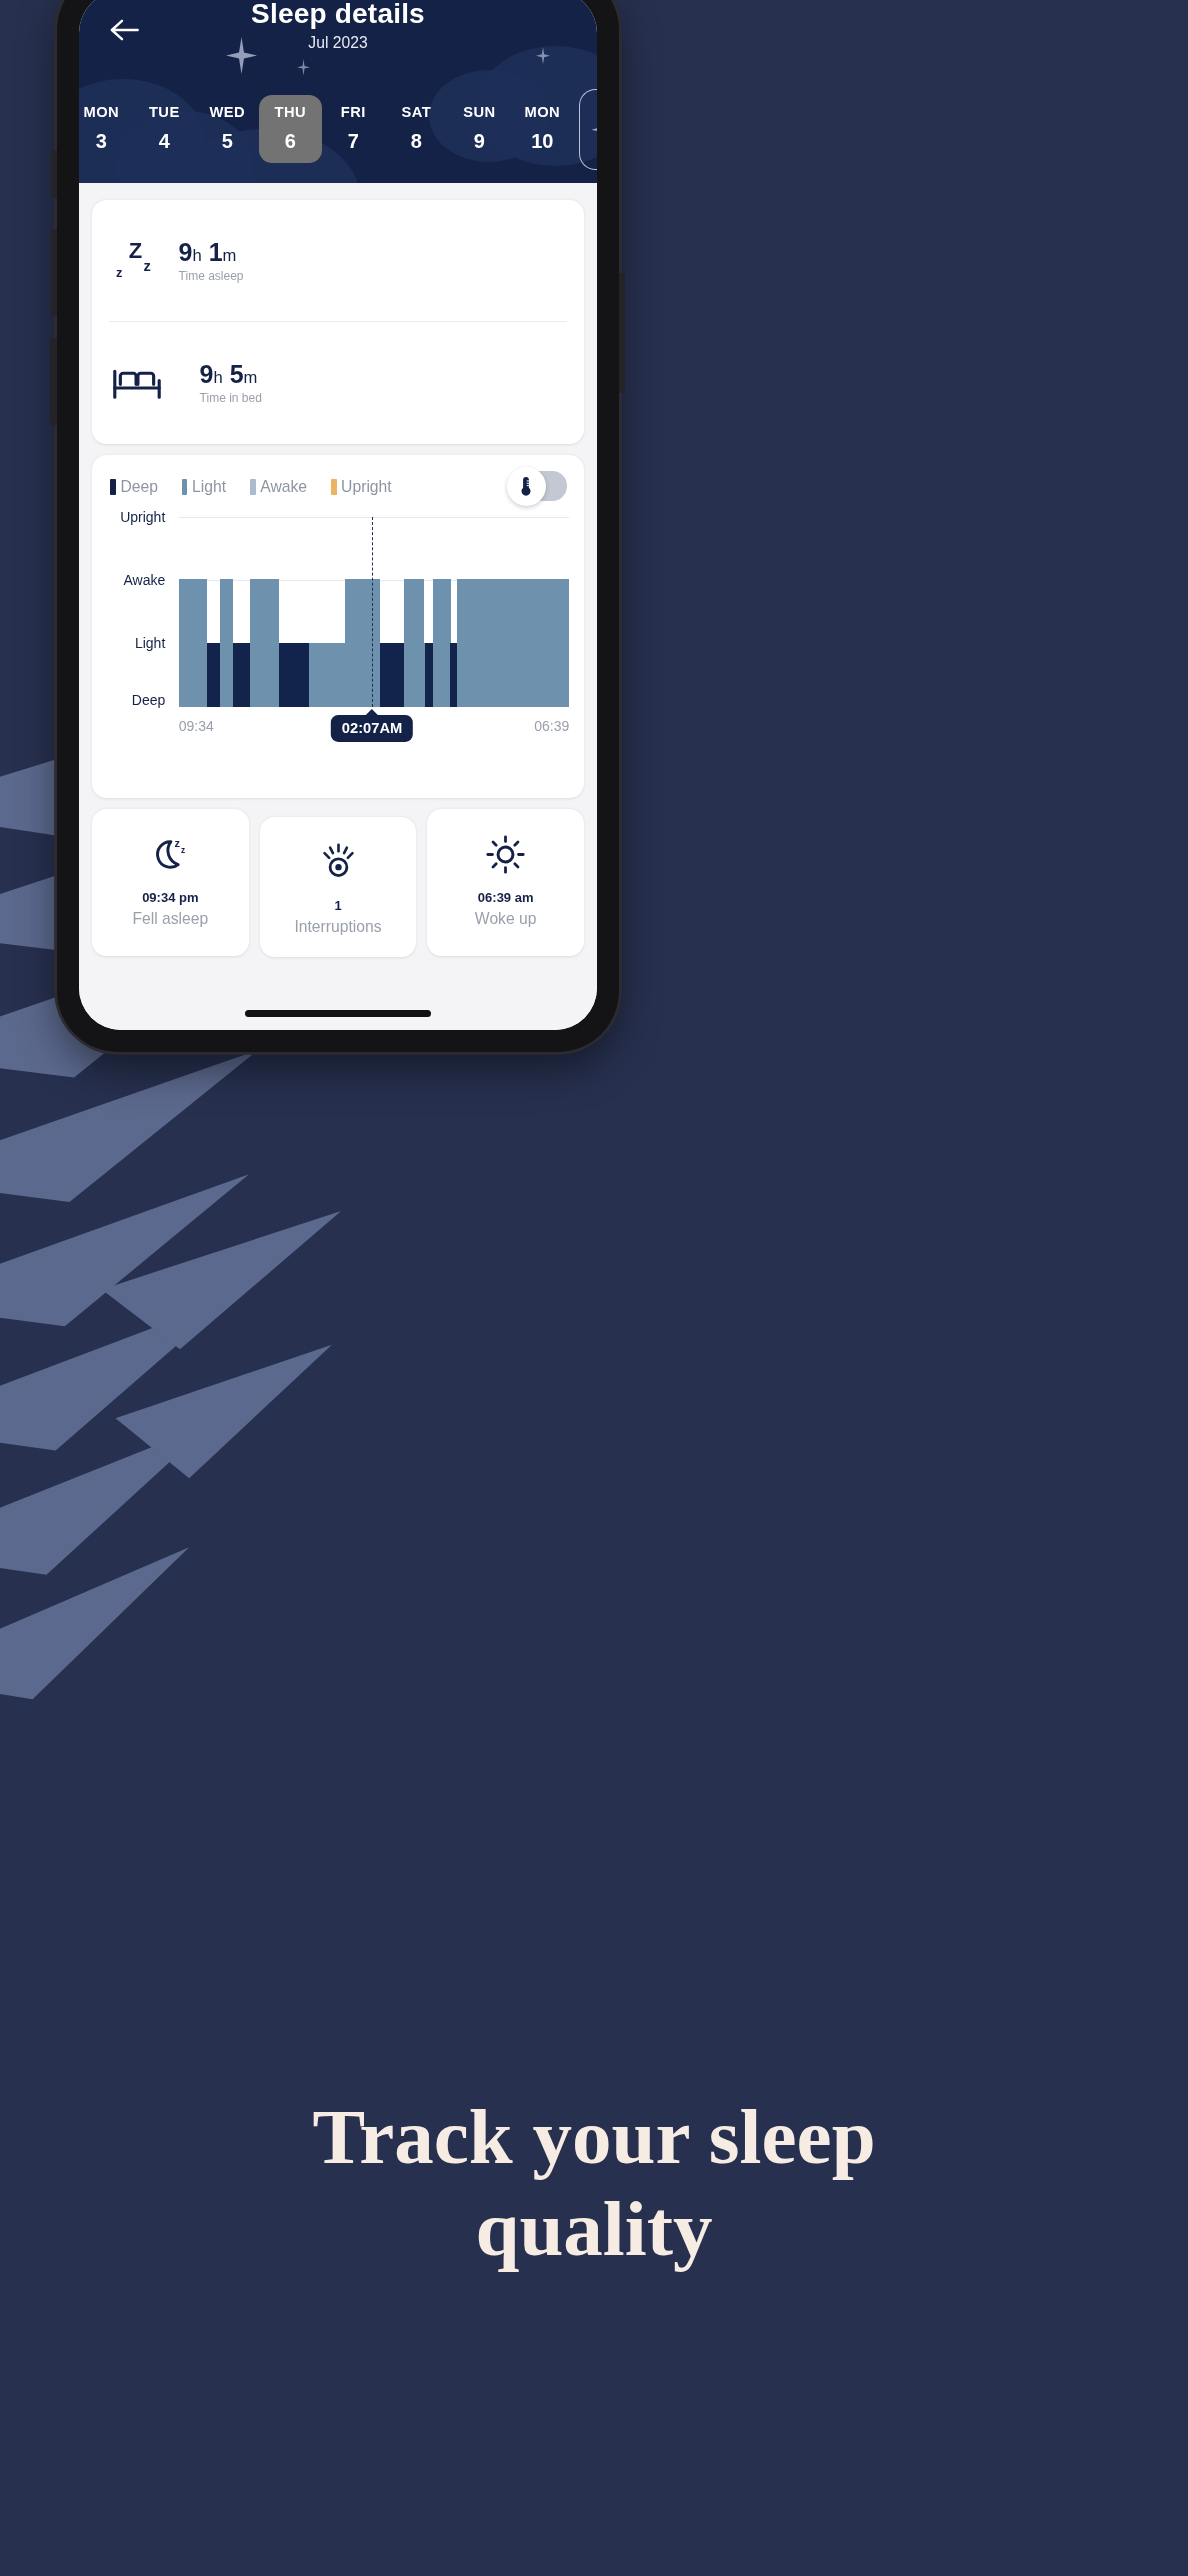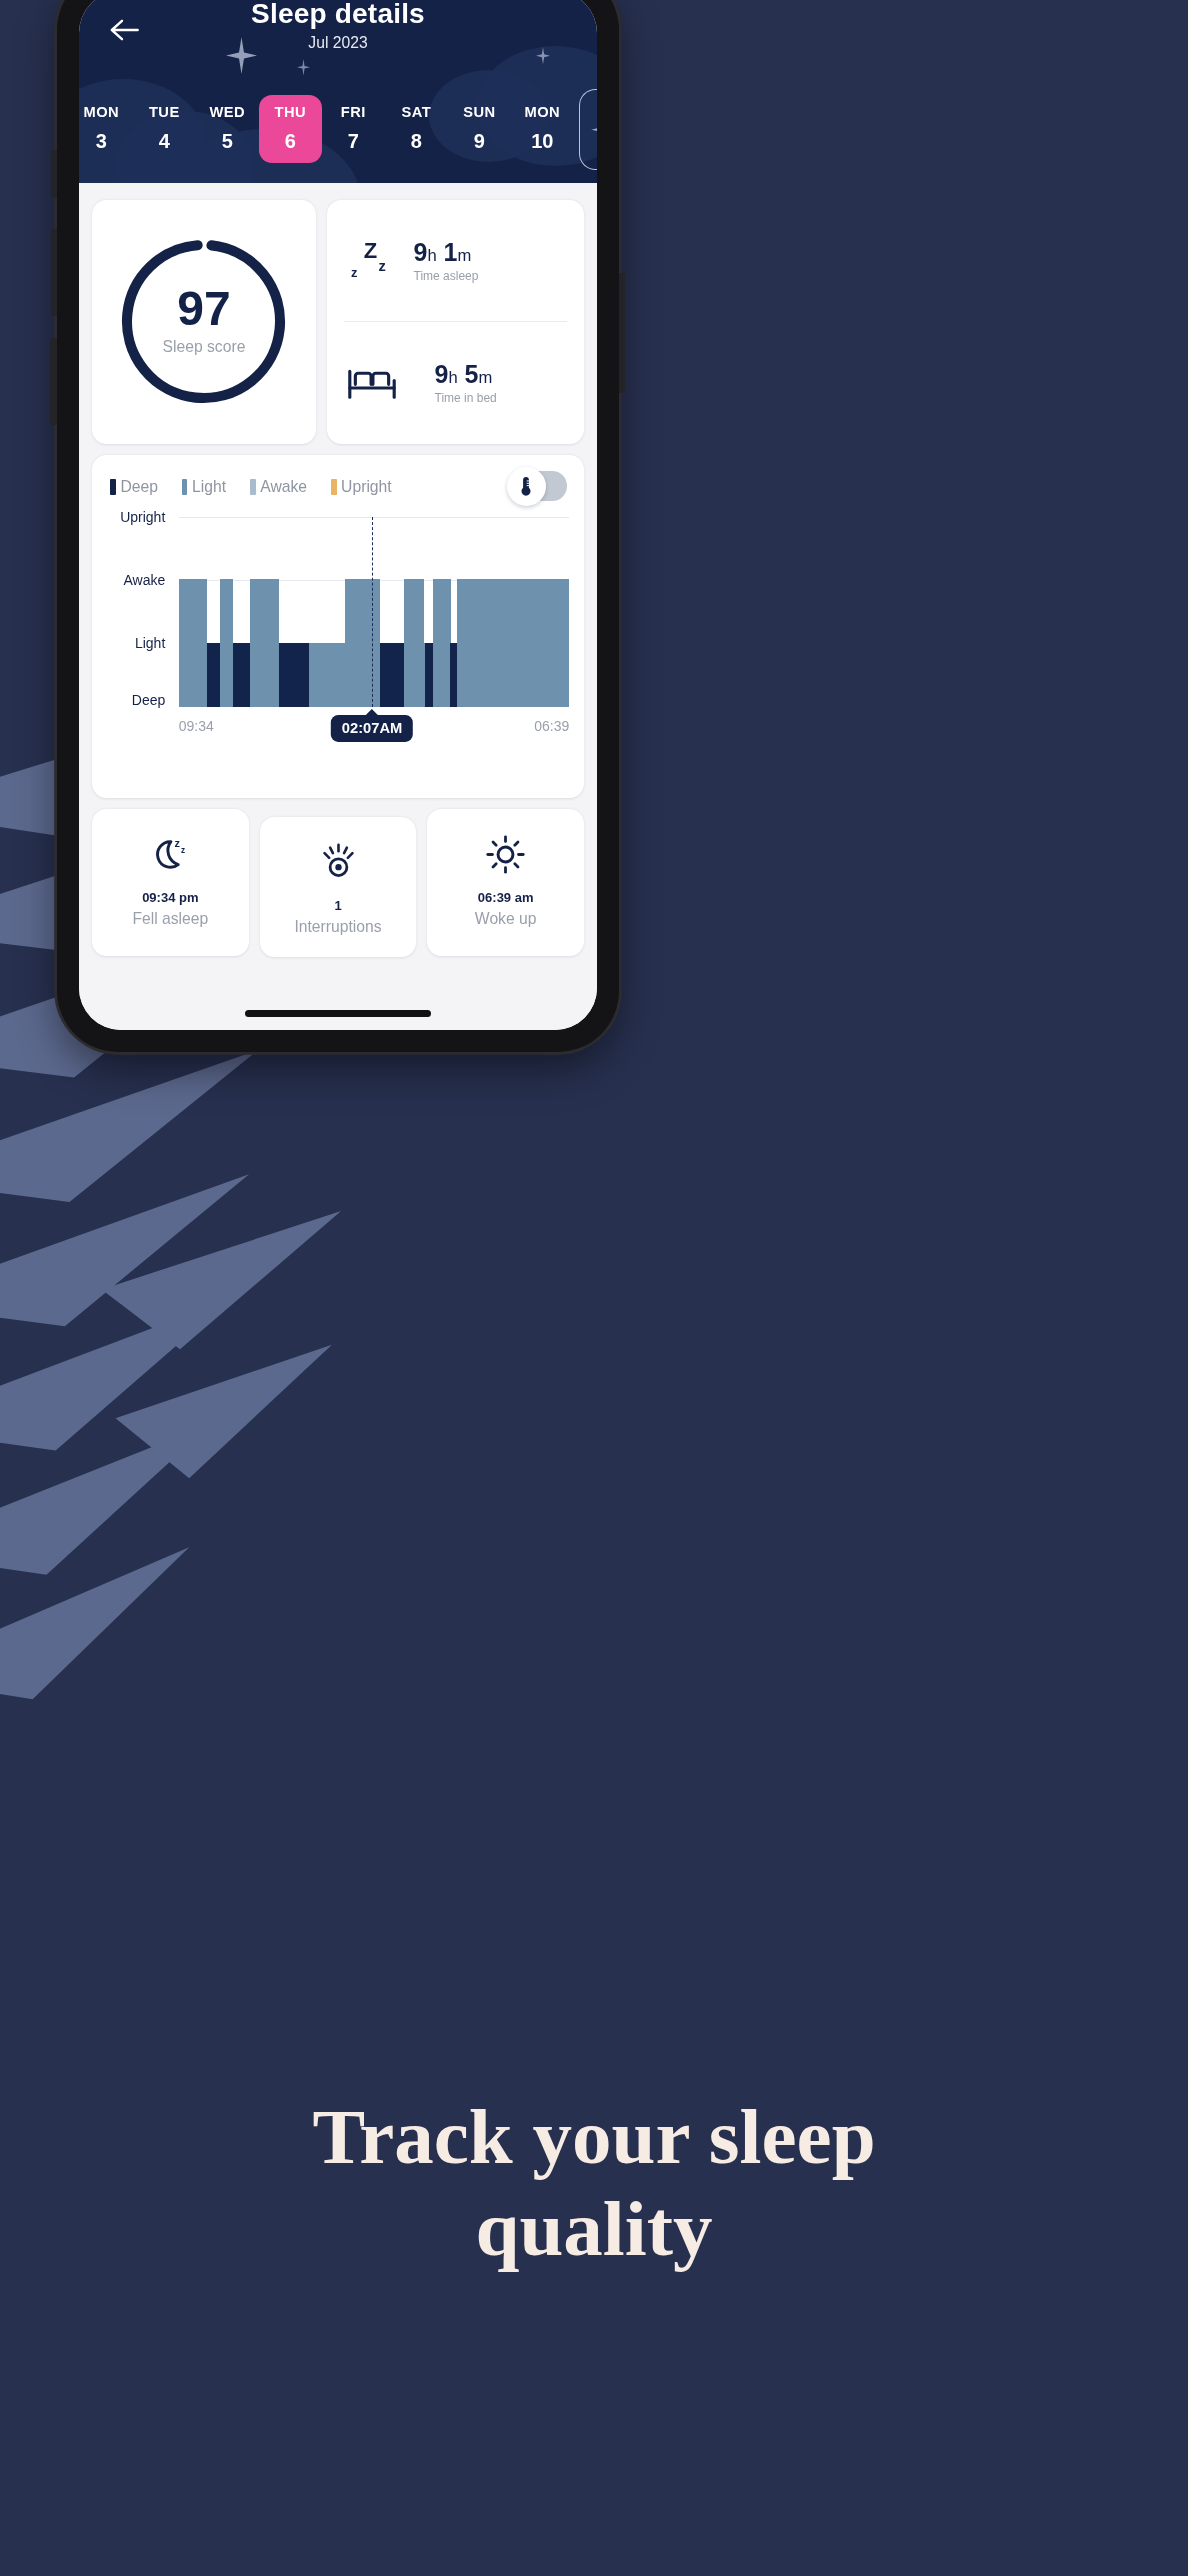--- a/index.html
+++ b/index.html
@@ -151,21 +151,21 @@
     font-size: 14.7px;
     font-weight: 600;
     letter-spacing: 0.4px;
   }
   .date-cell .dnum {
     color: #fff;
     font-size: 20px;
     font-weight: 600;
     margin-top: 10px;
   }
-  .date-cell.selected { background: #ec4899; }
+  .date-cell.selected { background: #737373; }
   .date-cell.clipped  { margin-left: -11px; }
 
   #date-strip-edge {
     flex: 0 0 auto;
     width: 31px;
     height: 81px;
     margin-left: 5.5px;
     border: 1.8px solid #b9c3da;
     border-right: none;
     border-radius: 16.6px 0 0 16.6px;
@@ -539,29 +539,20 @@
         <div id="date-strip-edge">
           <div class="star"></div>
         </div>
       </div>
     </div>
 
     <div id="app-body">
 
       <div id="top-row">
 
-        <div class="card" id="sleep-score-card">
-          <div id="score-ring-wrap">
-            <svg width="177" height="177" viewBox="0 0 192 192">
-              <circle cx="96" cy="96" r="83" fill="none" stroke="#152247" stroke-width="11" stroke-linecap="round" stroke-dasharray="505.6 521.5" transform="rotate(-84 96 96)"></circle>
-            </svg>
-            <div id="score-value">97</div>
-            <div id="score-label">Sleep score</div>
-          </div>
-        </div>
 
         <div class="card" id="totals-card">
 
           <div class="total-row">
             <div class="total-icon">
               <svg width="50" height="44" viewBox="0 0 54 48">
                 <text x="18" y="22" font-family="Liberation Sans, sans-serif" font-size="24" font-weight="bold" fill="#152247">Z</text>
                 <text x="34" y="36" font-family="Liberation Sans, sans-serif" font-size="16" font-weight="bold" fill="#152247">z</text>
                 <text x="4" y="42" font-family="Liberation Sans, sans-serif" font-size="14" font-weight="bold" fill="#152247">z</text>
               </svg>

